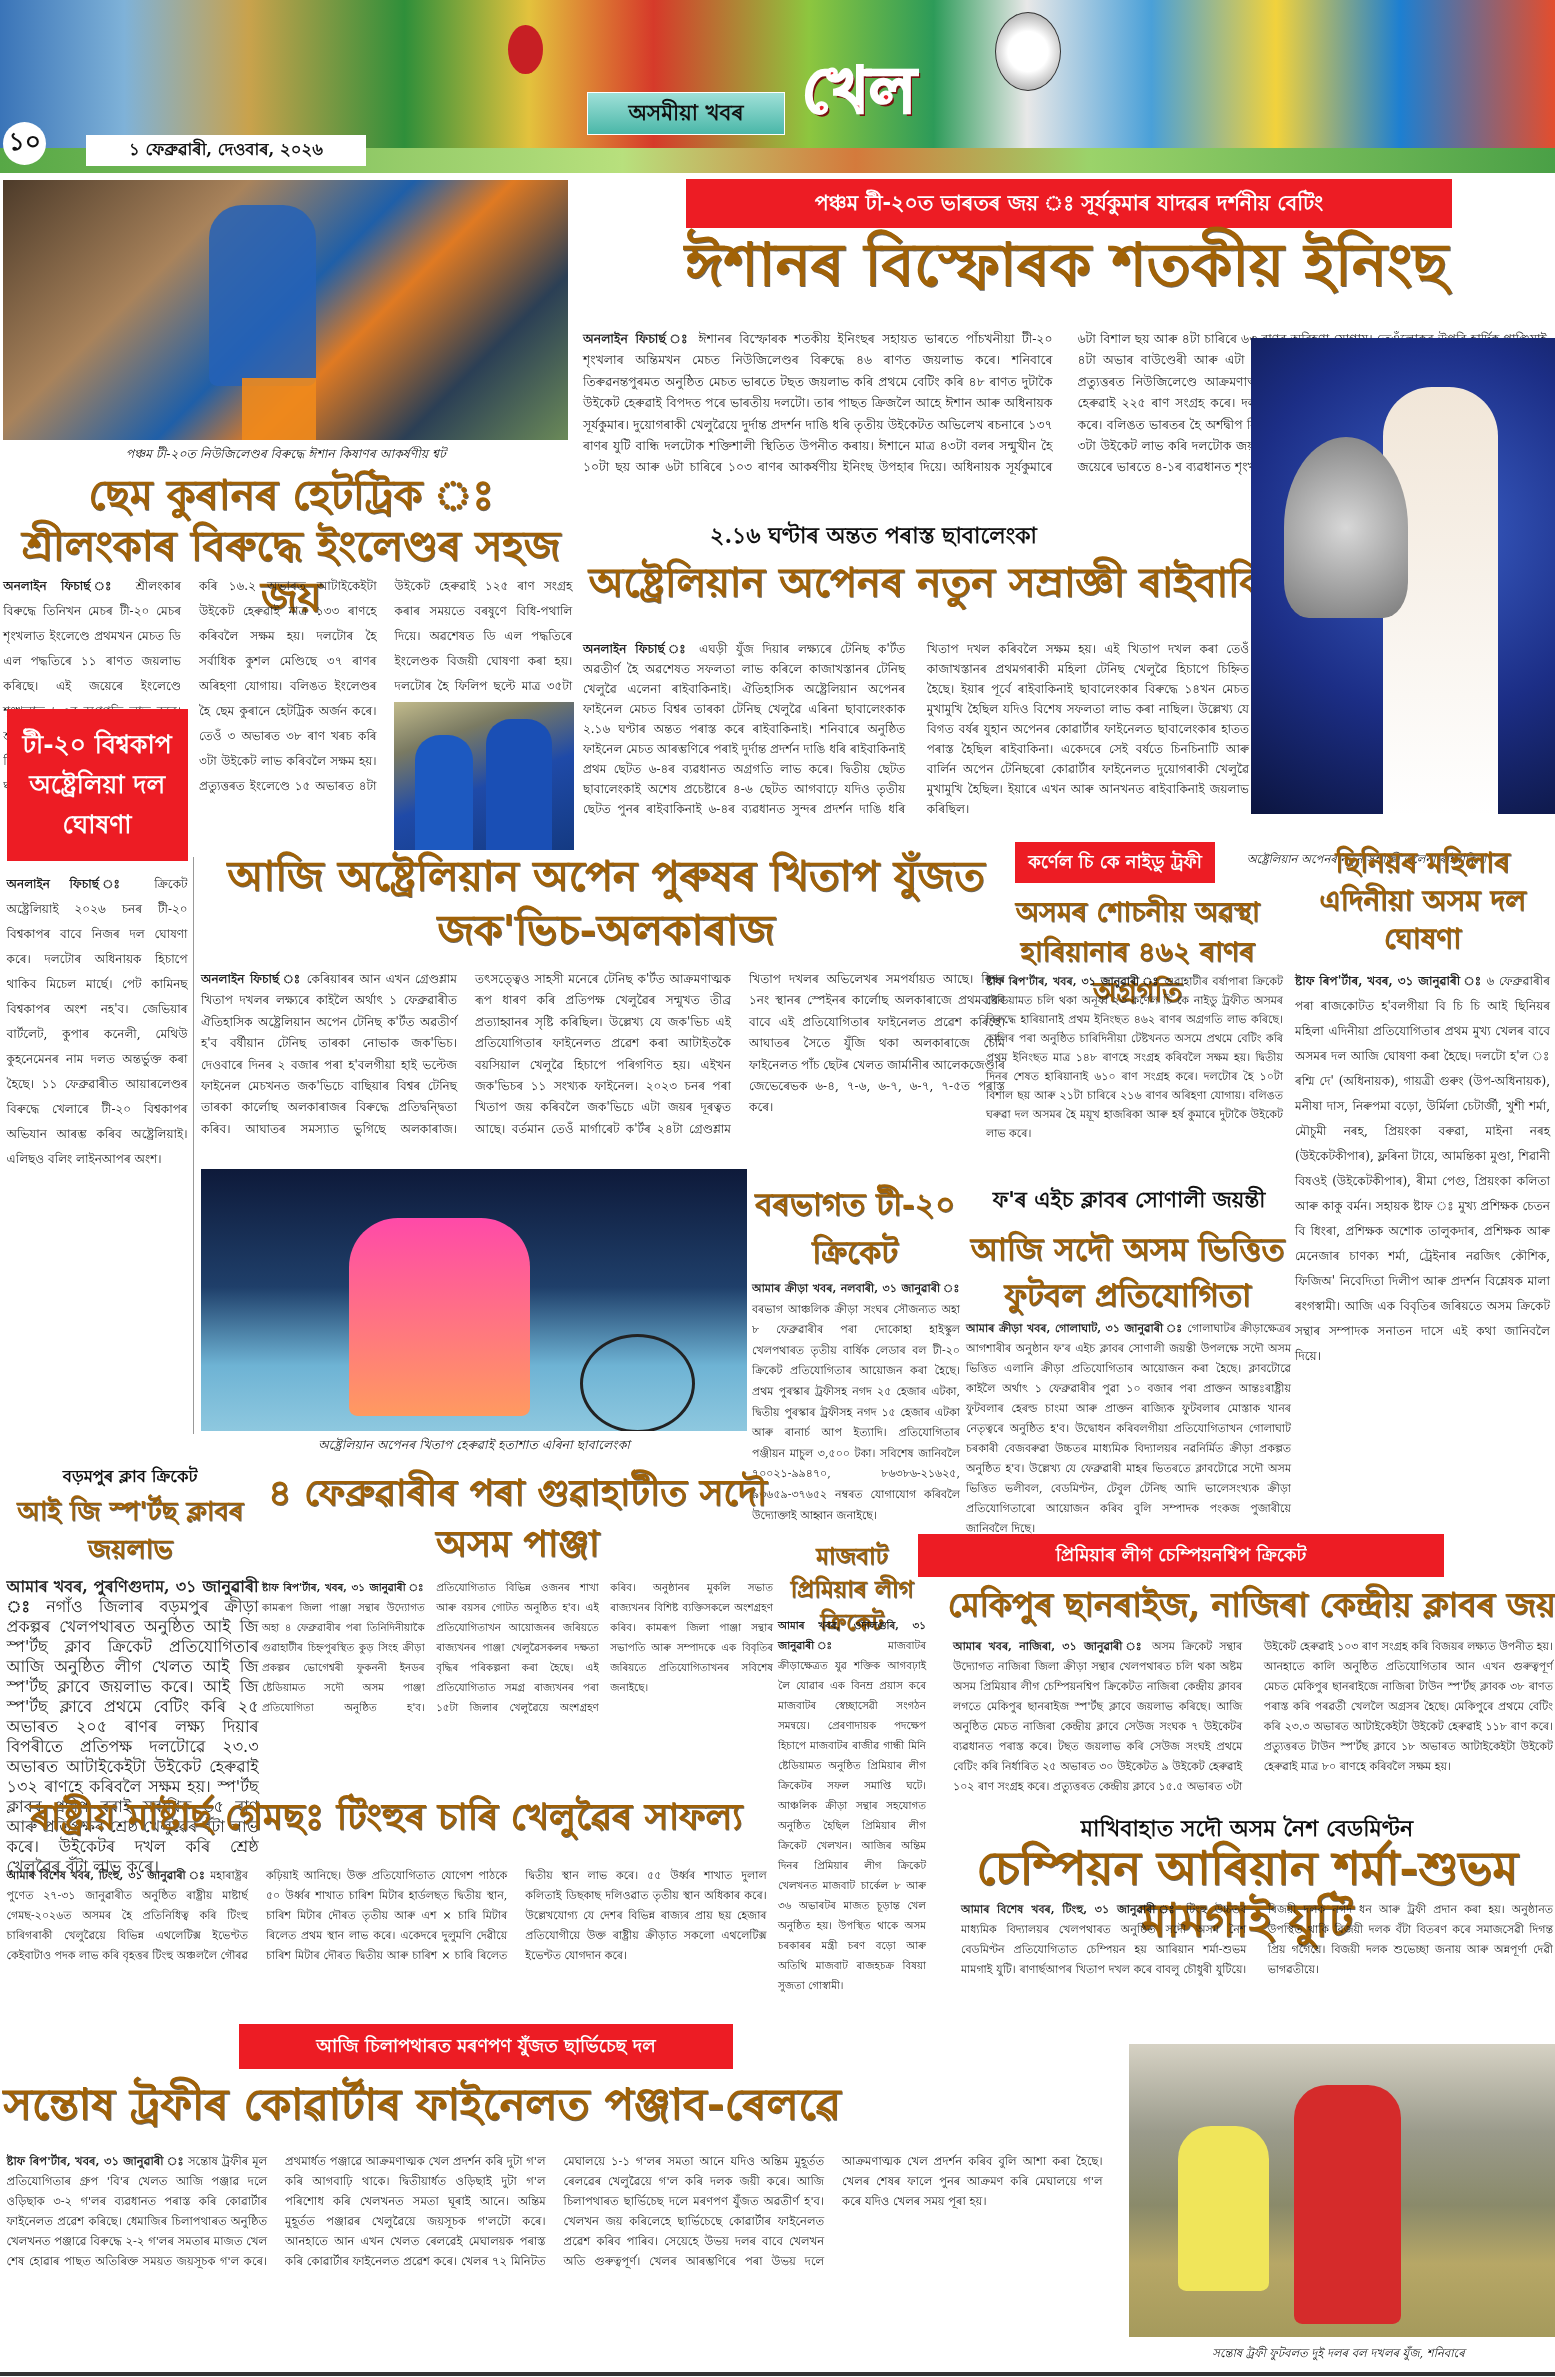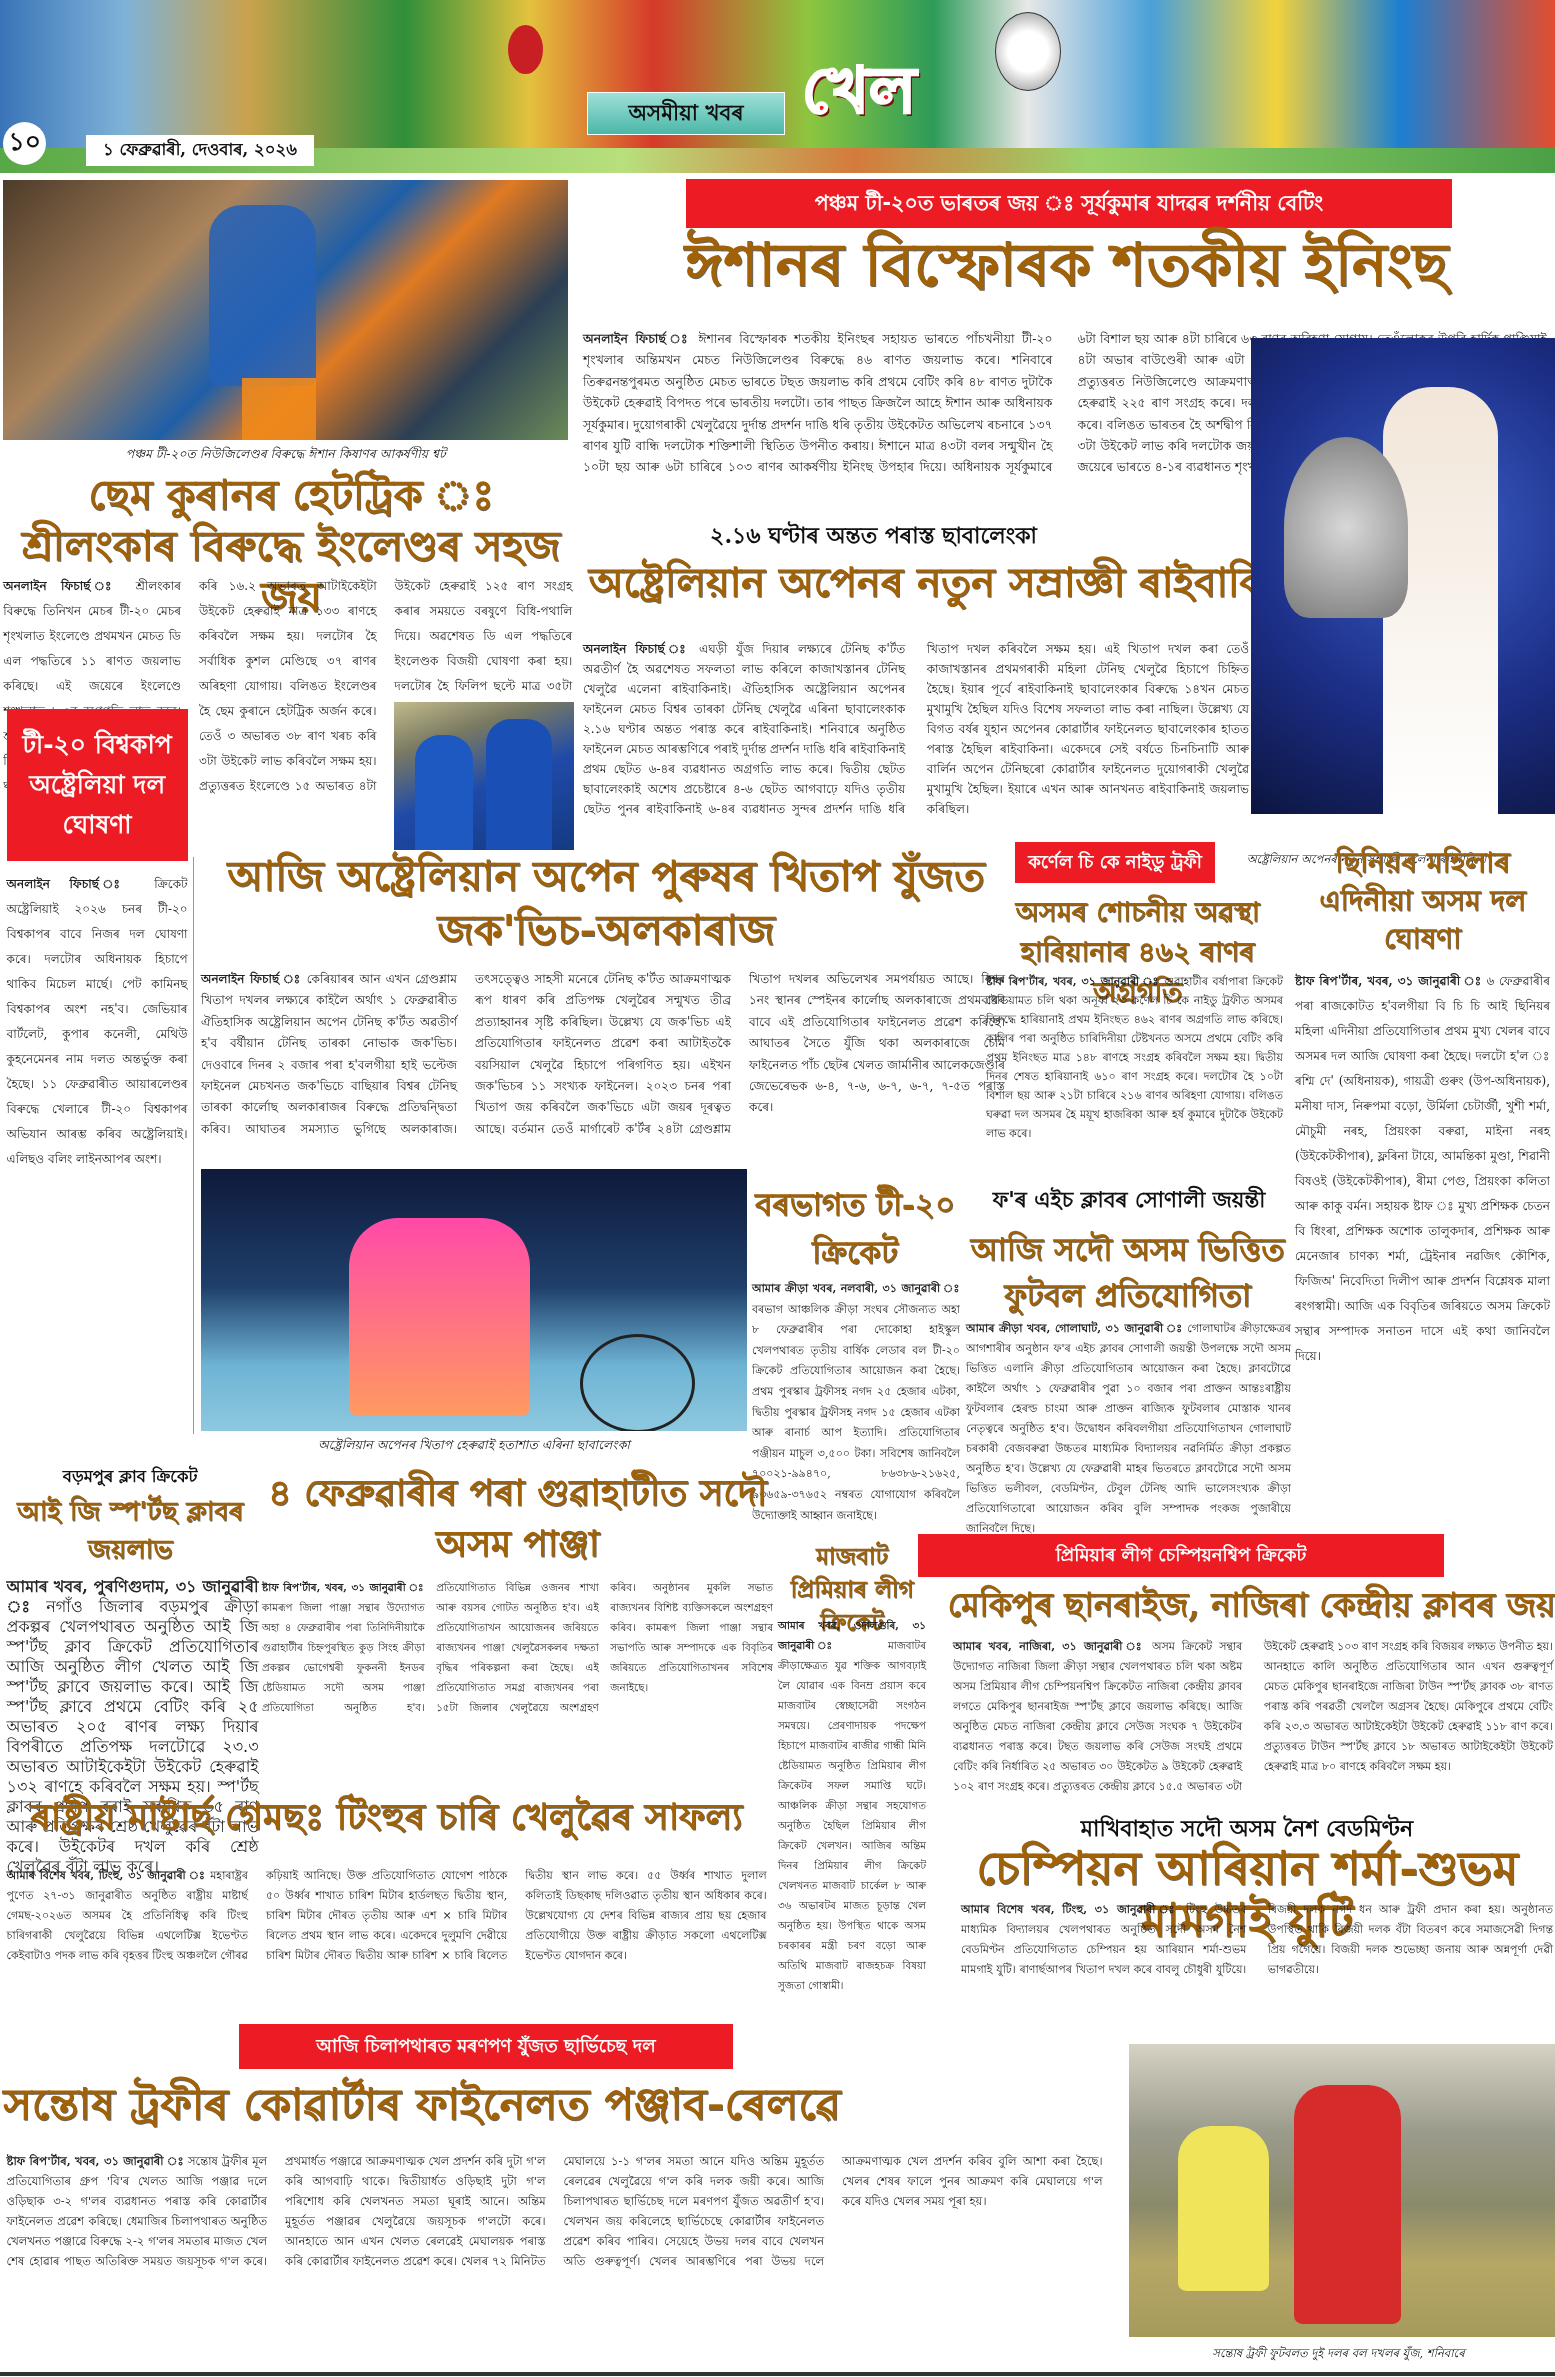--- a/index.html
+++ b/index.html
@@ -19,21 +19,21 @@
 </head>
 <body>
 
 <div class="img" style="left:0;top:0;width:1556px;height:173px;background:linear-gradient(90deg,#3a74b8 0%,#7fb2d8 8%,#c9a24c 16%,#2f8f3a 26%,#e3c23d 34%,#d63a2a 42%,#8dc63f 52%,#2d9b59 60%,#e8e8e8 66%,#4aa0d8 74%,#f2d23c 82%,#1d7fd1 90%,#e54d2c 100%);">
   <div class="abs" style="left:0;top:148px;width:1556px;height:25px;background:linear-gradient(90deg,#57a846,#b8e07d 40%,#d47a3c 55%,#9bd36a 70%,#4aa046);"></div>
   <div class="abs" style="left:508px;top:25px;width:35px;height:49px;border-radius:50%;background:#c71f24;"></div>
   <div class="abs" style="left:995px;top:11.5px;width:66px;height:79px;border-radius:50%;background:radial-gradient(circle,#fff 40%,#888 100%);border:1.6px solid #333;"></div>
   <div class="abs" style="left:3.3px;top:122px;width:43px;height:43px;border-radius:50%;background:#fff;display:flex;align-items:center;justify-content:center;">
     <span style="font-family:'DejaVu Serif',serif;font-weight:bold;font-size:25px;">১০</span>
   </div>
-  <div class="abs" style="left:86px;top:135px;width:228px;height:31px;background:#fff;display:flex;align-items:center;justify-content:center;">
+  <div class="abs" style="left:86px;top:135px;width:280px;height:31px;background:#fff;display:flex;align-items:center;justify-content:center;">
     <span style="font-family:'DejaVu Serif',serif;font-weight:bold;font-size:16.5px;">১ ফেব্ৰুৱাৰী, দেওবাৰ, ২০২৬</span>
   </div>
   <div class="abs" style="left:587px;top:92px;width:198px;height:43px;background:linear-gradient(#9fe0d8,#4ab7a8);border:1.6px solid #fff;display:flex;align-items:center;justify-content:center;">
     <span style="font-family:'DejaVu Serif',serif;font-weight:bold;font-size:21.4px;color:#111;">অসমীয়া খবৰ</span>
   </div>
   <div class="abs" style="left:793px;top:41px;width:132px;height:107px;display:flex;align-items:center;justify-content:center;">
     <span style="font-family:'DejaVu Serif',serif;font-weight:bold;font-size:63px;color:#e8202a;-webkit-text-stroke:2.5px #fff;text-shadow:2.5px 2.5px 0 #7a1010;">খেল</span>
   </div>
 </div>
 

